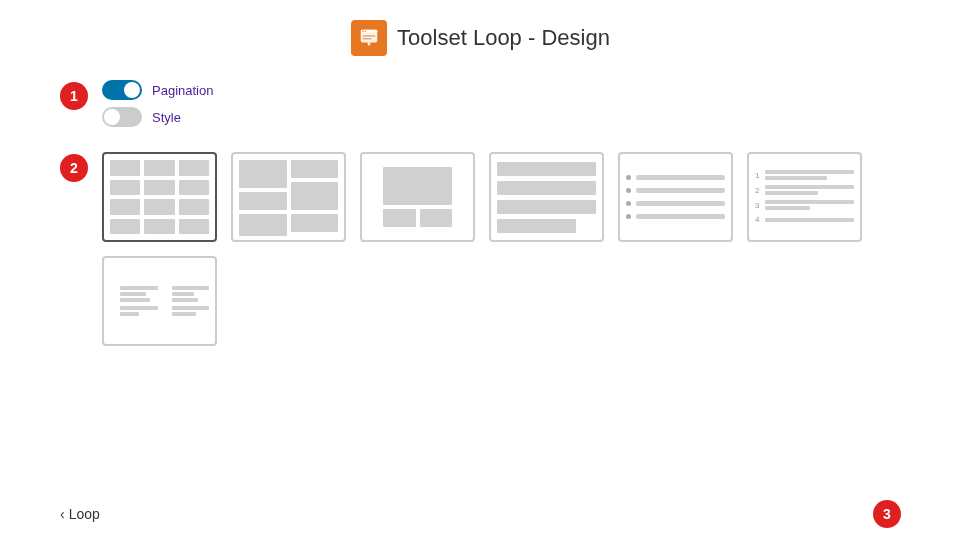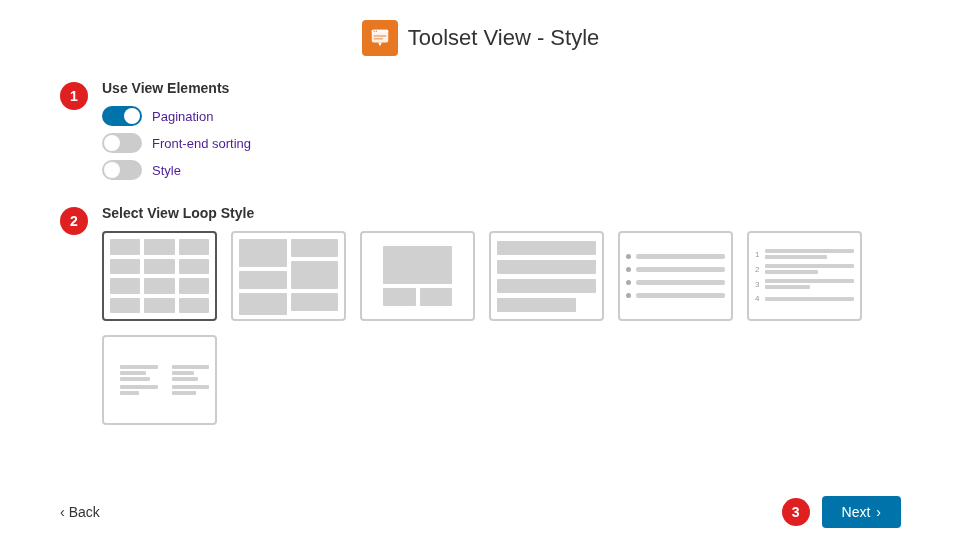--- a/index.html
+++ b/index.html
@@ -270,55 +270,47 @@
       <svg viewBox="0 0 24 24" xmlns="http://www.w3.org/2000/svg">
         <rect x="3" y="3" width="18" height="14" rx="2" fill="white" opacity="0.9"></rect>
         <rect x="3" y="3" width="18" height="3" rx="1" fill="white"></rect>
         <circle cx="5.5" cy="4.5" r="0.8" fill="#e87722"></circle>
         <circle cx="8" cy="4.5" r="0.8" fill="#e87722"></circle>
         <rect x="5" y="9" width="14" height="1.5" rx="0.5" fill="#e87722" opacity="0.6"></rect>
         <rect x="5" y="12" width="10" height="1.5" rx="0.5" fill="#e87722" opacity="0.6"></rect>
         <path d="M10 17 L12 21 L14 17" fill="white"></path>
       </svg>
     </div>
-    <h1 class="header-title">Toolset View - Style</h1>
+    <h1 class="header-title">Toolset Loop - Design</h1>
   </div>
 
   <div class="section">
     <div class="step-badge">1</div>
     <div class="section-content">
-      <div class="section-title">Use View Elements</div>
 
       <div class="toggle-row">
         <div class="toggle on">
           <div class="toggle-knob"></div>
         </div>
         <span class="toggle-label">Pagination</span>
       </div>
 
-      <div class="toggle-row">
-        <div class="toggle off">
-          <div class="toggle-knob"></div>
-        </div>
-        <span class="toggle-label">Front-end sorting</span>
-      </div>
 
       <div class="toggle-row">
         <div class="toggle off">
           <div class="toggle-knob"></div>
         </div>
         <span class="toggle-label">Style</span>
       </div>
     </div>
   </div>
 
   <div class="section">
     <div class="step-badge">2</div>
     <div class="section-content">
-      <div class="section-title">Select View Loop Style</div>
 
       <div class="loop-styles">
 
         <div class="loop-item selected style1">
           <div class="preview-grid">
             <div class="preview-cell"></div>
             <div class="preview-cell"></div>
             <div class="preview-cell"></div>
             <div class="preview-cell"></div>
             <div class="preview-cell"></div>
@@ -462,25 +454,21 @@
           </div>
         </div>
 
       </div>
     </div>
   </div>
 
   <div class="bottom-nav">
     <a class="back-link" href="#">
       <span>‹</span>
-      <span>Back</span>
+      <span>Loop</span>
     </a>
 
     <div class="nav-right">
       <div class="step-badge-bottom">3</div>
-      <button class="next-button">
-        <span>Next</span>
-        <span>›</span>
-      </button>
     </div>
   </div>
 
 </div>
 
 </body></html>

